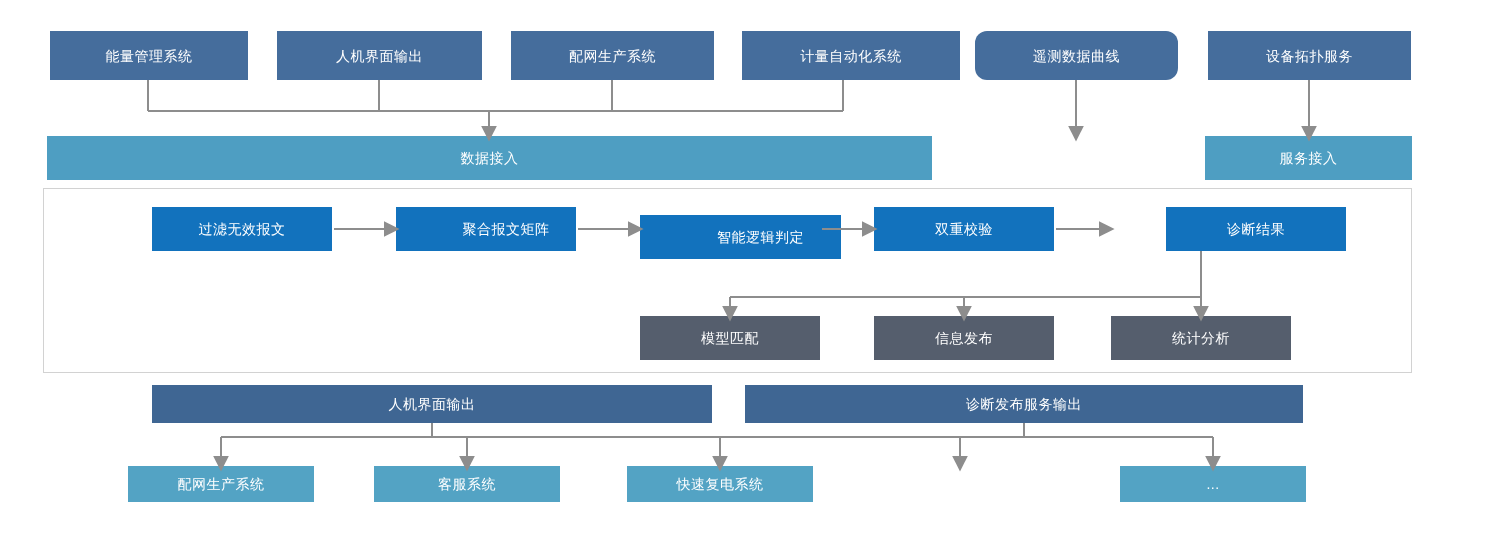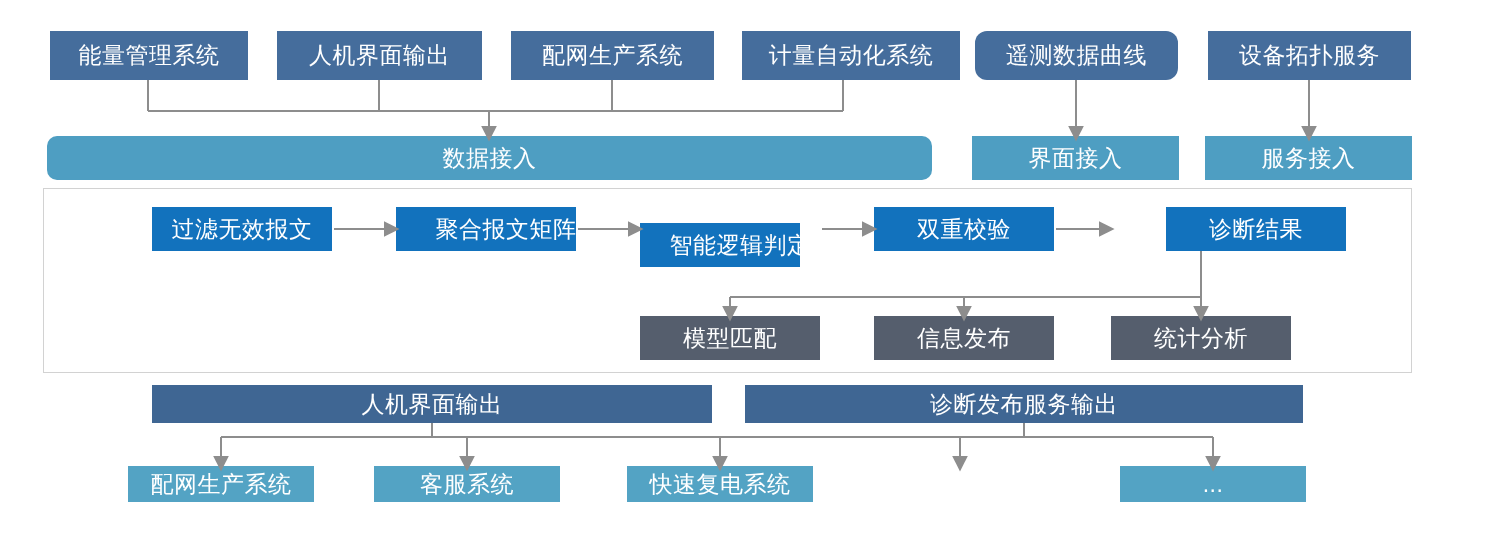--- a/index.html
+++ b/index.html
@@ -17,21 +17,21 @@
     background: #ffffff;
     overflow: hidden;
   }
   .box {
     position: absolute;
     box-sizing: border-box;
     display: flex;
     align-items: center;
     justify-content: center;
     color: #ffffff;
-    font-size: 23px;
+    font-size: 14px;
     letter-spacing: 0.5px;
     line-height: 1;
     white-space: nowrap;
     user-select: none;
   }
   .src-box   { background: #456d9c; }
   .access-box{ background: #4e9ec2; }
   .proc-box  { background: #1272bd; }
   .gray-box  { background: #555e6d; }
   .out-bar   { background: #3f6693; }
@@ -67,29 +67,28 @@
 
 <div id="canvas">
 
   <div class="box src-box" style="left:50px;  top:31px; width:198px; height:49px;">能量管理系统</div>
   <div class="box src-box" style="left:277px; top:31px; width:205px; height:49px;">人机界面输出</div>
   <div class="box src-box" style="left:511px; top:31px; width:203px; height:49px;">配网生产系统</div>
   <div class="box src-box" style="left:742px; top:31px; width:218px; height:49px;">计量自动化系统</div>
   <div class="box src-box" style="left:975px; top:31px; width:203px; height:49px;border-radius:12px;">遥测数据曲线</div>
   <div class="box src-box" style="left:1208px;top:31px; width:203px; height:49px;">设备拓扑服务</div>
 
-  <div class="box access-box" style="left:47px;  top:136px; width:885px; height:44px;border-radius:10px;">数据接入</div>
-  <div class="box access-box" style="left:972px; top:136px; width:207px; height:44px;">界面接入</div>
+  <div class="box access-box" style="left:47px;  top:136px; width:885px; height:44px;">数据接入</div>
   <div class="box access-box" style="left:1205px;top:136px; width:207px; height:44px;">服务接入</div>
 
   <div class="engine-frame"></div>
 
   <div class="box proc-box" style="left:152px; top:207px; width:180px; height:44px;">过滤无效报文</div>
   <div class="box proc-box" style="left:396px; top:207px; width:180px; height:44px;padding-left:40px;">聚合报文矩阵</div>
-  <div class="box proc-box" style="left:640px; top:223px; width:160px; height:44px;padding-left:40px;">智能逻辑判定</div>
+  <div class="box proc-box" style="left:640px; top:215px; width:201px; height:44px;padding-left:40px;">智能逻辑判定</div>
   <div class="box proc-box" style="left:874px; top:207px; width:180px; height:44px;">双重校验</div>
   <div class="box proc-box" style="left:1166px;top:207px; width:180px; height:44px;">诊断结果</div>
 
   <div class="box gray-box" style="left:640px; top:316px; width:180px; height:44px;">模型匹配</div>
   <div class="box gray-box" style="left:874px; top:316px; width:180px; height:44px;">信息发布</div>
   <div class="box gray-box" style="left:1111px;top:316px; width:180px; height:44px;">统计分析</div>
 
   <div class="box out-bar" style="left:152px; top:385px; width:560px; height:38px;">人机界面输出</div>
   <div class="box out-bar" style="left:745px; top:385px; width:558px; height:38px;">诊断发布服务输出</div>
 

